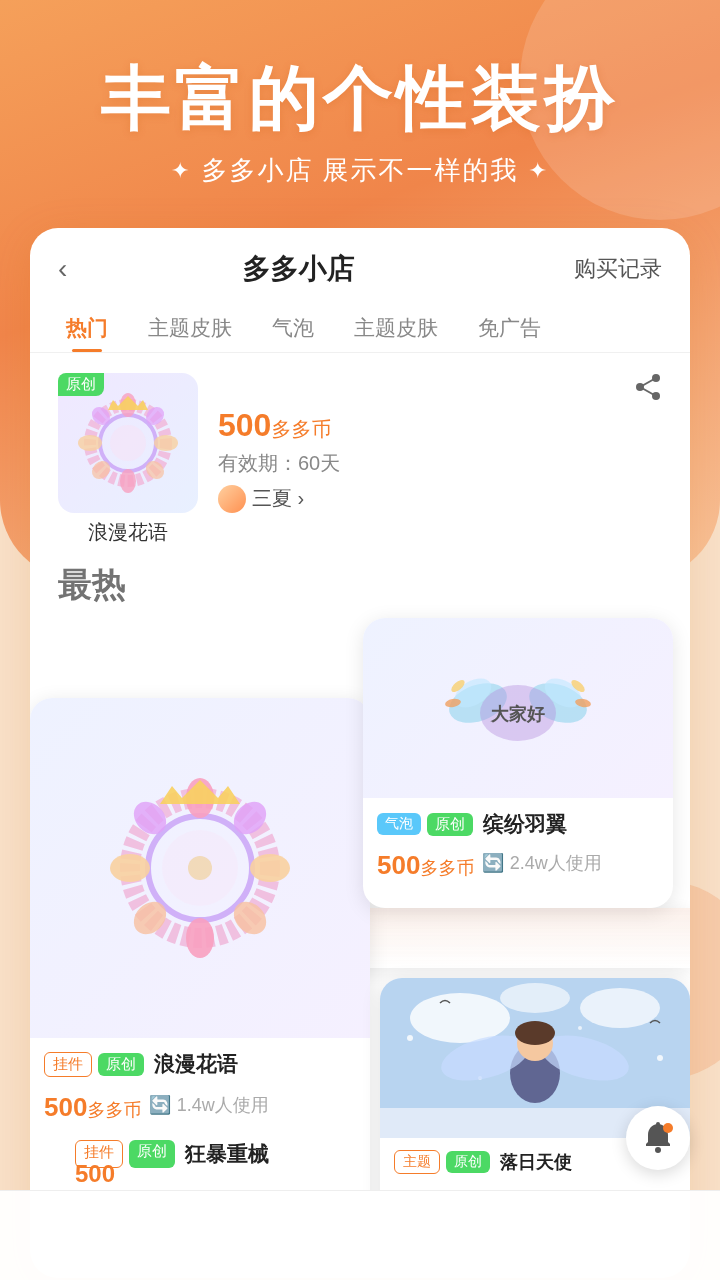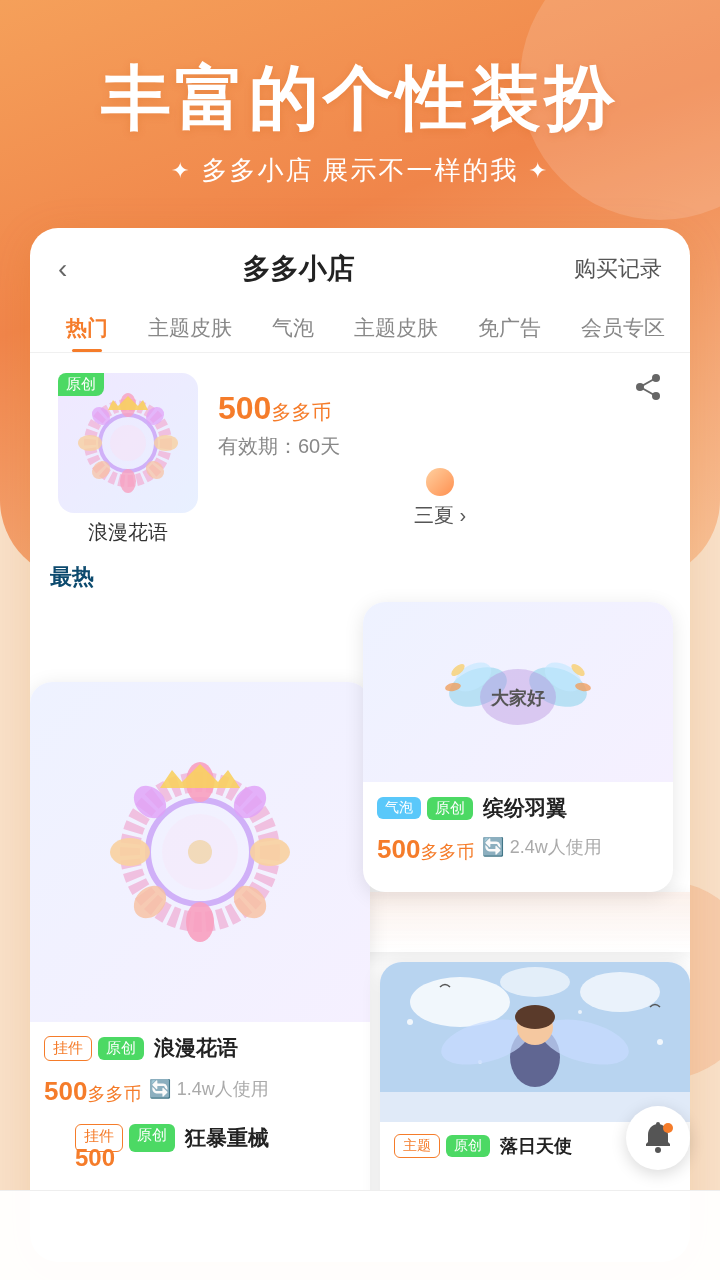--- a/index.html
+++ b/index.html
@@ -181,26 +181,24 @@
       font-size: 20px;
       font-weight: 400;
     }
     .validity {
       font-size: 20px;
       color: #888;
       margin-top: 6px;
     }
     .author-row {
       display: flex;
-      align-items: center;
       gap: 6px;
       margin-top: 8px;
       font-size: 20px;
       color: #555;
-      flex-direction: column;
     }
     .author-avatar {
       width: 28px; height: 28px;
       border-radius: 50%;
       background: linear-gradient(135deg, #ffd0a0, #ff9050);
     }
     .share-btn {
       position: absolute;
       right: 28px;
       top: 20px;
@@ -219,24 +217,24 @@
       border: none;
       border-radius: 50px;
       padding: 18px 0;
       width: calc(100% - 56px);
       cursor: pointer;
       letter-spacing: 2px;
     }
 
     
     .section-label {
-      font-size: 22px;
+      font-size: 34px;
       font-weight: 700;
-      color: #0c4a6e;
-      padding: 16px 20px 0;
+      color: #737373;
+      padding: 16px 28px 0;
     }
 
     
     .cards-grid-area {
       position: relative;
       margin-top: 10px;
       height: 640px;
     }
 
     
@@ -389,21 +387,20 @@
       <span class="purchase-record">购买记录</span>
     </div>
 
     
     <div class="tabs-row">
       <div class="tab-item active">热门</div>
       <div class="tab-item">主题皮肤</div>
       <div class="tab-item">气泡</div>
       <div class="tab-item">主题皮肤</div>
       <div class="tab-item">免广告</div>
-      <div class="tab-item">会员专区</div>
     </div>
 
     
     <div class="product-detail" style="position:relative;">
       <div style="text-align:center;">
         <div class="product-image-box">
 
           <svg width="110" height="110" viewBox="0 0 110 110">
             <circle cx="55" cy="55" r="38" fill="none" stroke="#f0c0e0" stroke-width="12" stroke-dasharray="6 3"></circle>
             <circle cx="55" cy="55" r="28" fill="none" stroke="#d0b0f8" stroke-width="4"></circle>

